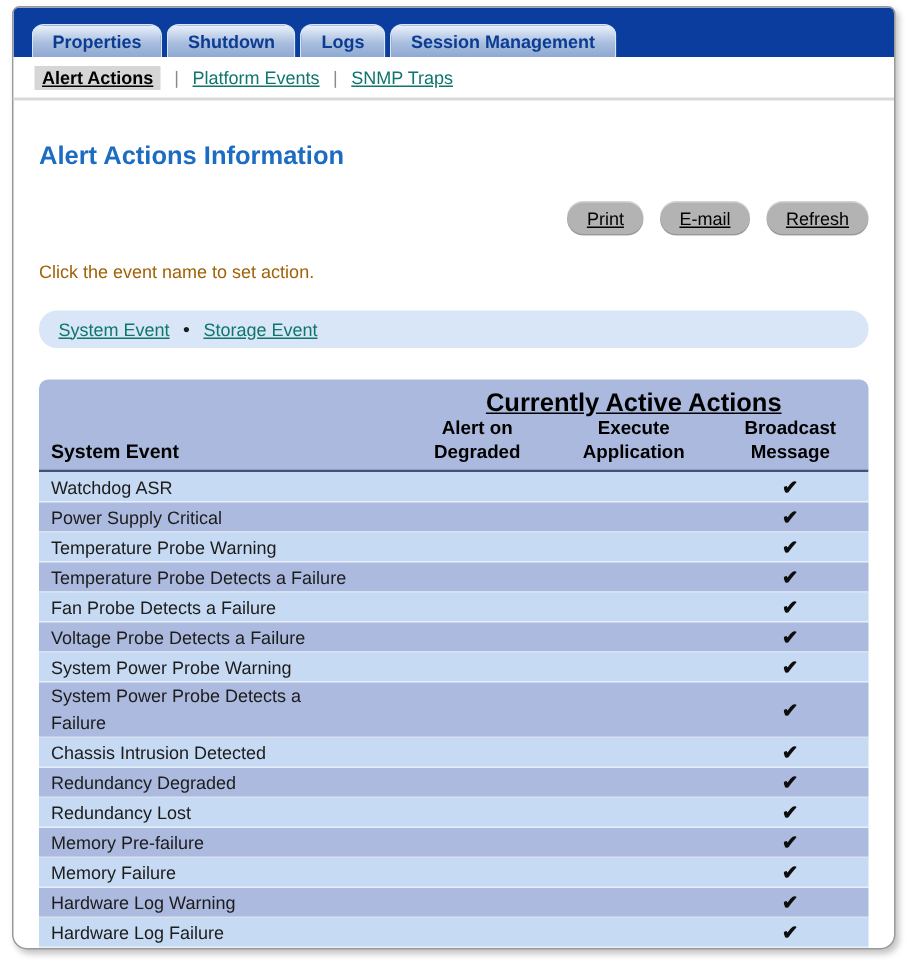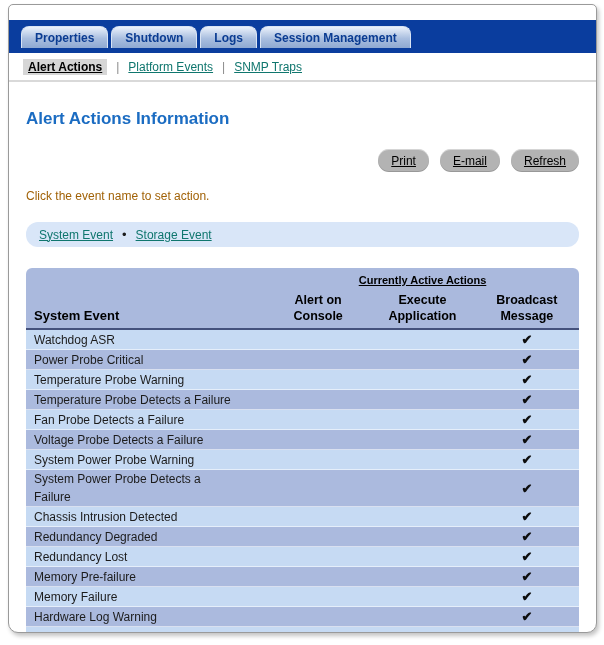--- a/index.html
+++ b/index.html
@@ -2,21 +2,21 @@
 <html><head>
 <meta charset="utf-8">
 <style>
   html,body { margin:0; padding:0; background:#fff; width:604px; height:645px; overflow:hidden;
               font-family:"Liberation Sans", sans-serif; }
   .window { position:relative; margin:4px 7px 0 8px; width:587px; height:627px;
             border:1px solid #9a9a9a; border-radius:5px 5px 10px 10px; overflow:hidden;
             box-shadow:2px 3px 4px #c4c4c4; background:#fff; }
 
   
-  .navbar { background:#0a3d9e; height:33px; display:flex; align-items:center; padding-left:12px;margin-top:15px; }
+  .navbar { background:#0a3d9e; height:33px; display:flex; align-items:flex-end; padding-left:12px; }
   .tab { border-radius:8px 8px 0 0; padding:4px 13px 3px; font-size:12px; font-weight:bold;
          margin-right:3px; cursor:pointer; white-space:nowrap;
          background:linear-gradient(#eaf1fb, #a9bedf 55%, #8fa9d2); color:#0b3c92;
          border:1px solid #d9e4f4; border-bottom:none; }
   .tab.active { background:#fff; color:#000; padding:5px 15px 4px; border-color:#fff; }
 
   
   .subnav { background:#fff; padding:6px 14px 5px; border-bottom:2px solid #d9d9d9;
             display:flex; align-items:center; gap:9px; font-size:12px; }
   .subnav-current { background:#d6d6d6; color:#000; font-weight:bold; padding:1px 5px;text-decoration:underline; }
@@ -34,21 +34,21 @@
   .instruction { margin-top:17px; font-size:12px; color:#a16207; height:15px; }
   .event-nav { margin-top:18px; background:#d9e6f8; border-radius:12px; padding:5px 13px;
                font-size:12px; display:flex; align-items:center; gap:9px; height:15px; }
   .bullet { color:#1c1c1c; font-size:13px; }
 
   
   .tbl { margin-top:21px; width:100%; }
   .tbl-header { background:#aab9dd; border-radius:6px 6px 0 0; padding-top:6px;
                 border-bottom:2px solid #44517c; }
   .group-row { display:grid; grid-template-columns:240px 1fr 1fr 1fr; }
-  .group-head { grid-column:2 / 5; text-align:center; font-weight:bold; font-size:11px;
+  .group-head { grid-column:2 / 5; text-align:center; font-weight:bold; font-size:17px;
                 color:#000; text-decoration:underline; height:18px; }
   .colhead-row { display:grid; grid-template-columns:240px 1fr 1fr 1fr; padding-bottom:4px; }
   .colhead { font-weight:bold; font-size:12.5px; text-align:center; line-height:16px; }
   .colhead .inner { max-width:80px; margin:0 auto; }
   .colhead.first { text-align:left; padding-left:8px; align-self:end; font-size:13px; }
   .trow { display:grid; grid-template-columns:240px 1fr 1fr 1fr; align-items:center;
           min-height:19px; font-size:12px; border-bottom:1px solid rgba(255,255,255,.55); }
   .trow.odd  { background:#c6daf3; }
   .trow.even { background:#abbade; }
   .cell.name { padding-left:8px; line-height:18px; }
@@ -95,39 +95,39 @@
     </div>
 
     <div class="tbl">
       <div class="tbl-header">
         <div class="group-row">
           <div class="group-head">Currently Active Actions</div>
         </div>
         <div class="colhead-row">
           <div class="colhead first">System Event</div>
           <div class="colhead">
-              <div class="inner">Alert on Console</div>
+              <div class="inner">Alert on Degraded</div>
             </div>
           <div class="colhead">
               <div class="inner">Execute Application</div>
             </div>
           <div class="colhead">
               <div class="inner">Broadcast Message</div>
             </div>
         </div>
       </div>
       <div id="tbody">
           <div class="trow odd">
     <div class="cell name"><a class="event-link">Watchdog ASR</a></div>
     <div class="cell check"></div>
     <div class="cell check"></div>
     <div class="cell check">✔</div>
   </div>
           <div class="trow even">
-    <div class="cell name"><a class="event-link">Power Probe Critical</a></div>
+    <div class="cell name"><a class="event-link">Power Supply Critical</a></div>
     <div class="cell check"></div>
     <div class="cell check"></div>
     <div class="cell check">✔</div>
   </div>
           <div class="trow odd">
     <div class="cell name"><a class="event-link">Temperature Probe Warning</a></div>
     <div class="cell check"></div>
     <div class="cell check"></div>
     <div class="cell check">✔</div>
   </div>

